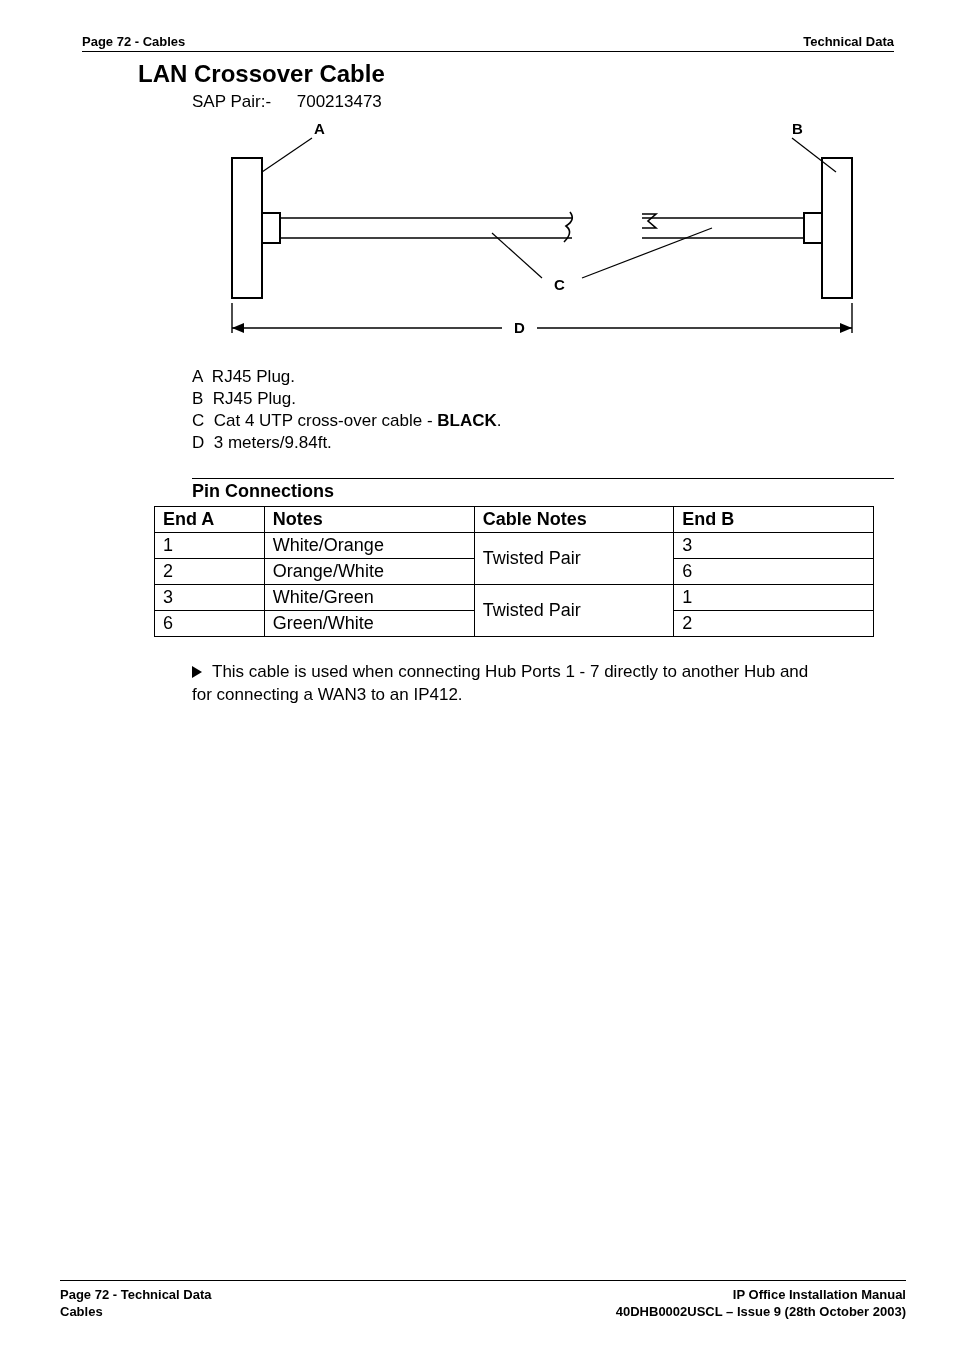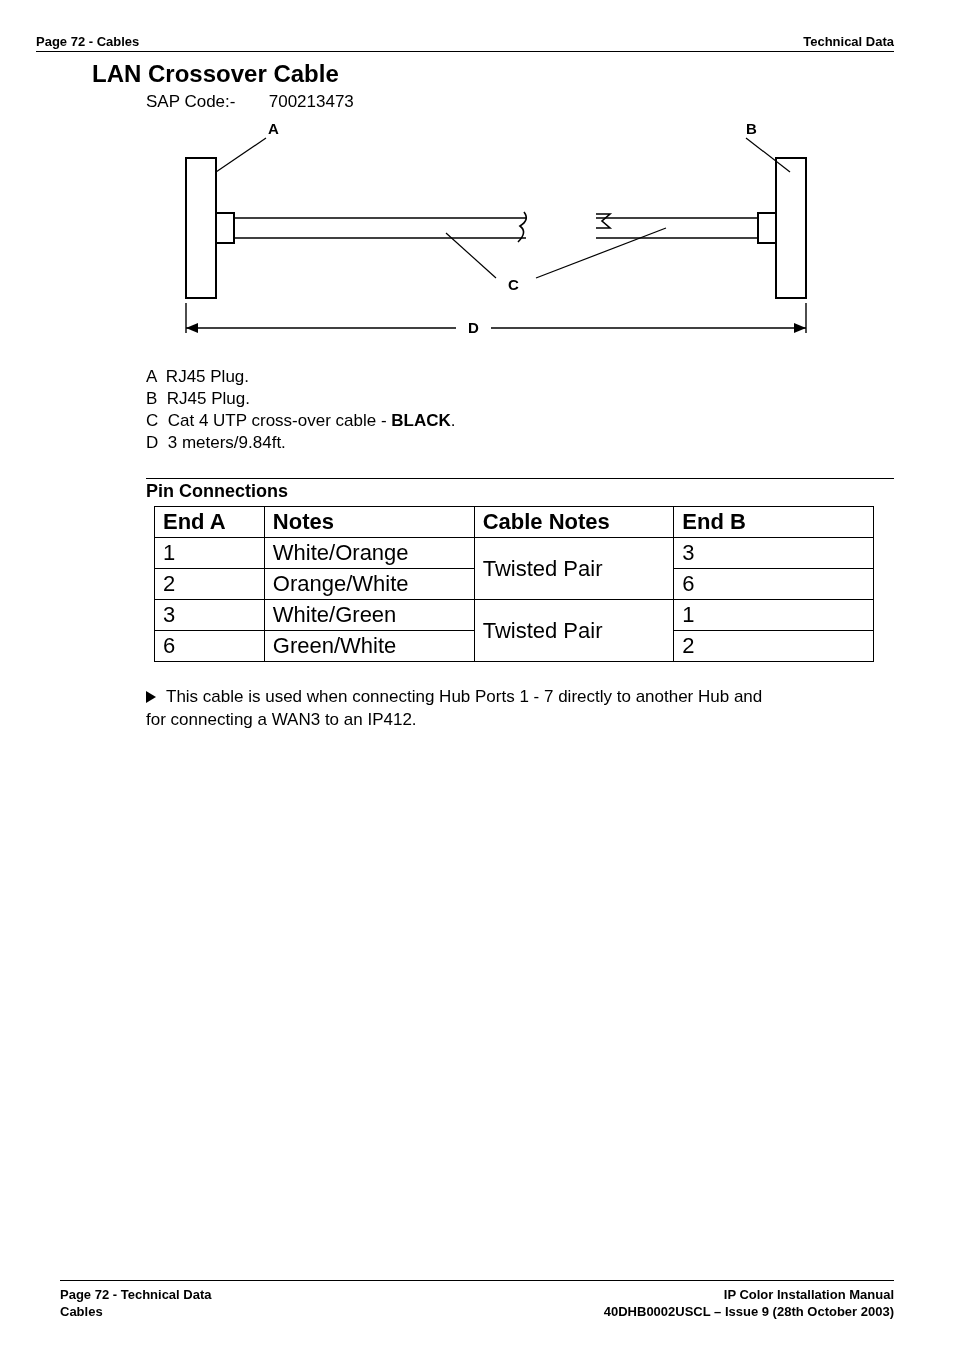--- a/index.html
+++ b/index.html
@@ -7,21 +7,21 @@
     margin: 0;
     padding: 0;
     background: #fff;
     font-family: Arial, Helvetica, sans-serif;
     color: #000;
     width: 954px;
   }
   .page {
     width: 954px;
     min-height: 1351px;
-    padding: 34px 60px 30px 36px;
+    padding: 34px 60px 30px 82px;
     position: relative;
   }
   .top-header {
     display: flex;
     justify-content: space-between;
     font-size: 13px;
     font-weight: bold;
     border-bottom: 1.5px solid #000;
     padding-bottom: 2px;
   }
@@ -30,21 +30,21 @@
     font-weight: bold;
     margin-top: 8px;
     margin-left: 56px;
   }
   .sap-line {
     margin-left: 110px;
     font-size: 17px;
     margin-top: 4px;
   }
   .sap-code { display: inline-block; min-width: 100px; }
-  .sap-num { margin-left: 18px; }
+  .sap-num { }
 
   .diagram {
     margin-left: 110px;
     margin-top: 6px;
     width: 700px;
     height: 240px;
   }
 
   .legend {
     margin-left: 110px;
@@ -58,25 +58,25 @@
   .pin-title {
     margin-left: 110px;
     margin-top: 24px;
     border-top: 1.5px solid #000;
     font-weight: bold;
     font-size: 18px;
     padding-top: 2px;
   }
 
   table.pins {
-    margin-left: 118px;
+    margin-left: 72px;
     border-collapse: collapse;
     width: 720px;
     margin-top: 4px;
-    font-size: 22px;
+    font-size: 18px;
   }
   table.pins th, table.pins td {
     border: 1px solid #000;
     padding: 2px 8px;
     text-align: left;
     font-weight: normal;
   }
   table.pins th {
     font-weight: bold;
   }
@@ -98,21 +98,21 @@
     border-left: 10px solid #000;
     border-top: 6px solid transparent;
     border-bottom: 6px solid transparent;
     margin-right: 10px;
     vertical-align: -1px;
   }
 
   .footer {
     position: absolute;
     left: 60px;
-    right: 60px;
+    right: 48px;
     bottom: 30px;
     border-top: 1.5px solid #000;
     padding-top: 6px;
     display: flex;
     justify-content: space-between;
     font-size: 13px;
     font-weight: bold;
     line-height: 1.3;
   }
   .footer .right { text-align: right; }
@@ -123,21 +123,21 @@
 <div class="page">
 
   <div class="top-header">
     <span>Page 72 - Cables</span>
     <span>Technical Data</span>
   </div>
 
   <div class="title">LAN Crossover Cable</div>
 
   <div class="sap-line">
-    <span class="sap-code">SAP Code:-</span>
+    <span class="sap-code">SAP Pair:-</span>
     <span class="sap-num">700213473</span>
   </div>
 
   <svg class="diagram" viewBox="0 0 700 240">
 
     <rect x="40" y="40" width="30" height="140" fill="none" stroke="#000" stroke-width="2"></rect>
     <rect x="70" y="95" width="18" height="30" fill="none" stroke="#000" stroke-width="2"></rect>
 
     <rect x="630" y="40" width="30" height="140" fill="none" stroke="#000" stroke-width="2"></rect>
     <rect x="612" y="95" width="18" height="30" fill="none" stroke="#000" stroke-width="2"></rect>
@@ -216,18 +216,18 @@
   <div class="note">
     <span class="note-arrow"></span><span>This cable is used when connecting Hub Ports 1 - 7 directly to another Hub and for connecting a WAN3 to an IP412.</span>
   </div>
 
   <div class="footer">
     <div class="left">
       <div>Page 72 - Technical Data</div>
       <div>Cables</div>
     </div>
     <div class="right">
-      <div>IP Color Installation Manual</div>
+      <div>IP Office Installation Manual</div>
       <div>40DHB0002USCL – Issue 9 (28th October 2003)</div>
     </div>
   </div>
 
 </div>
 
 </body></html>

